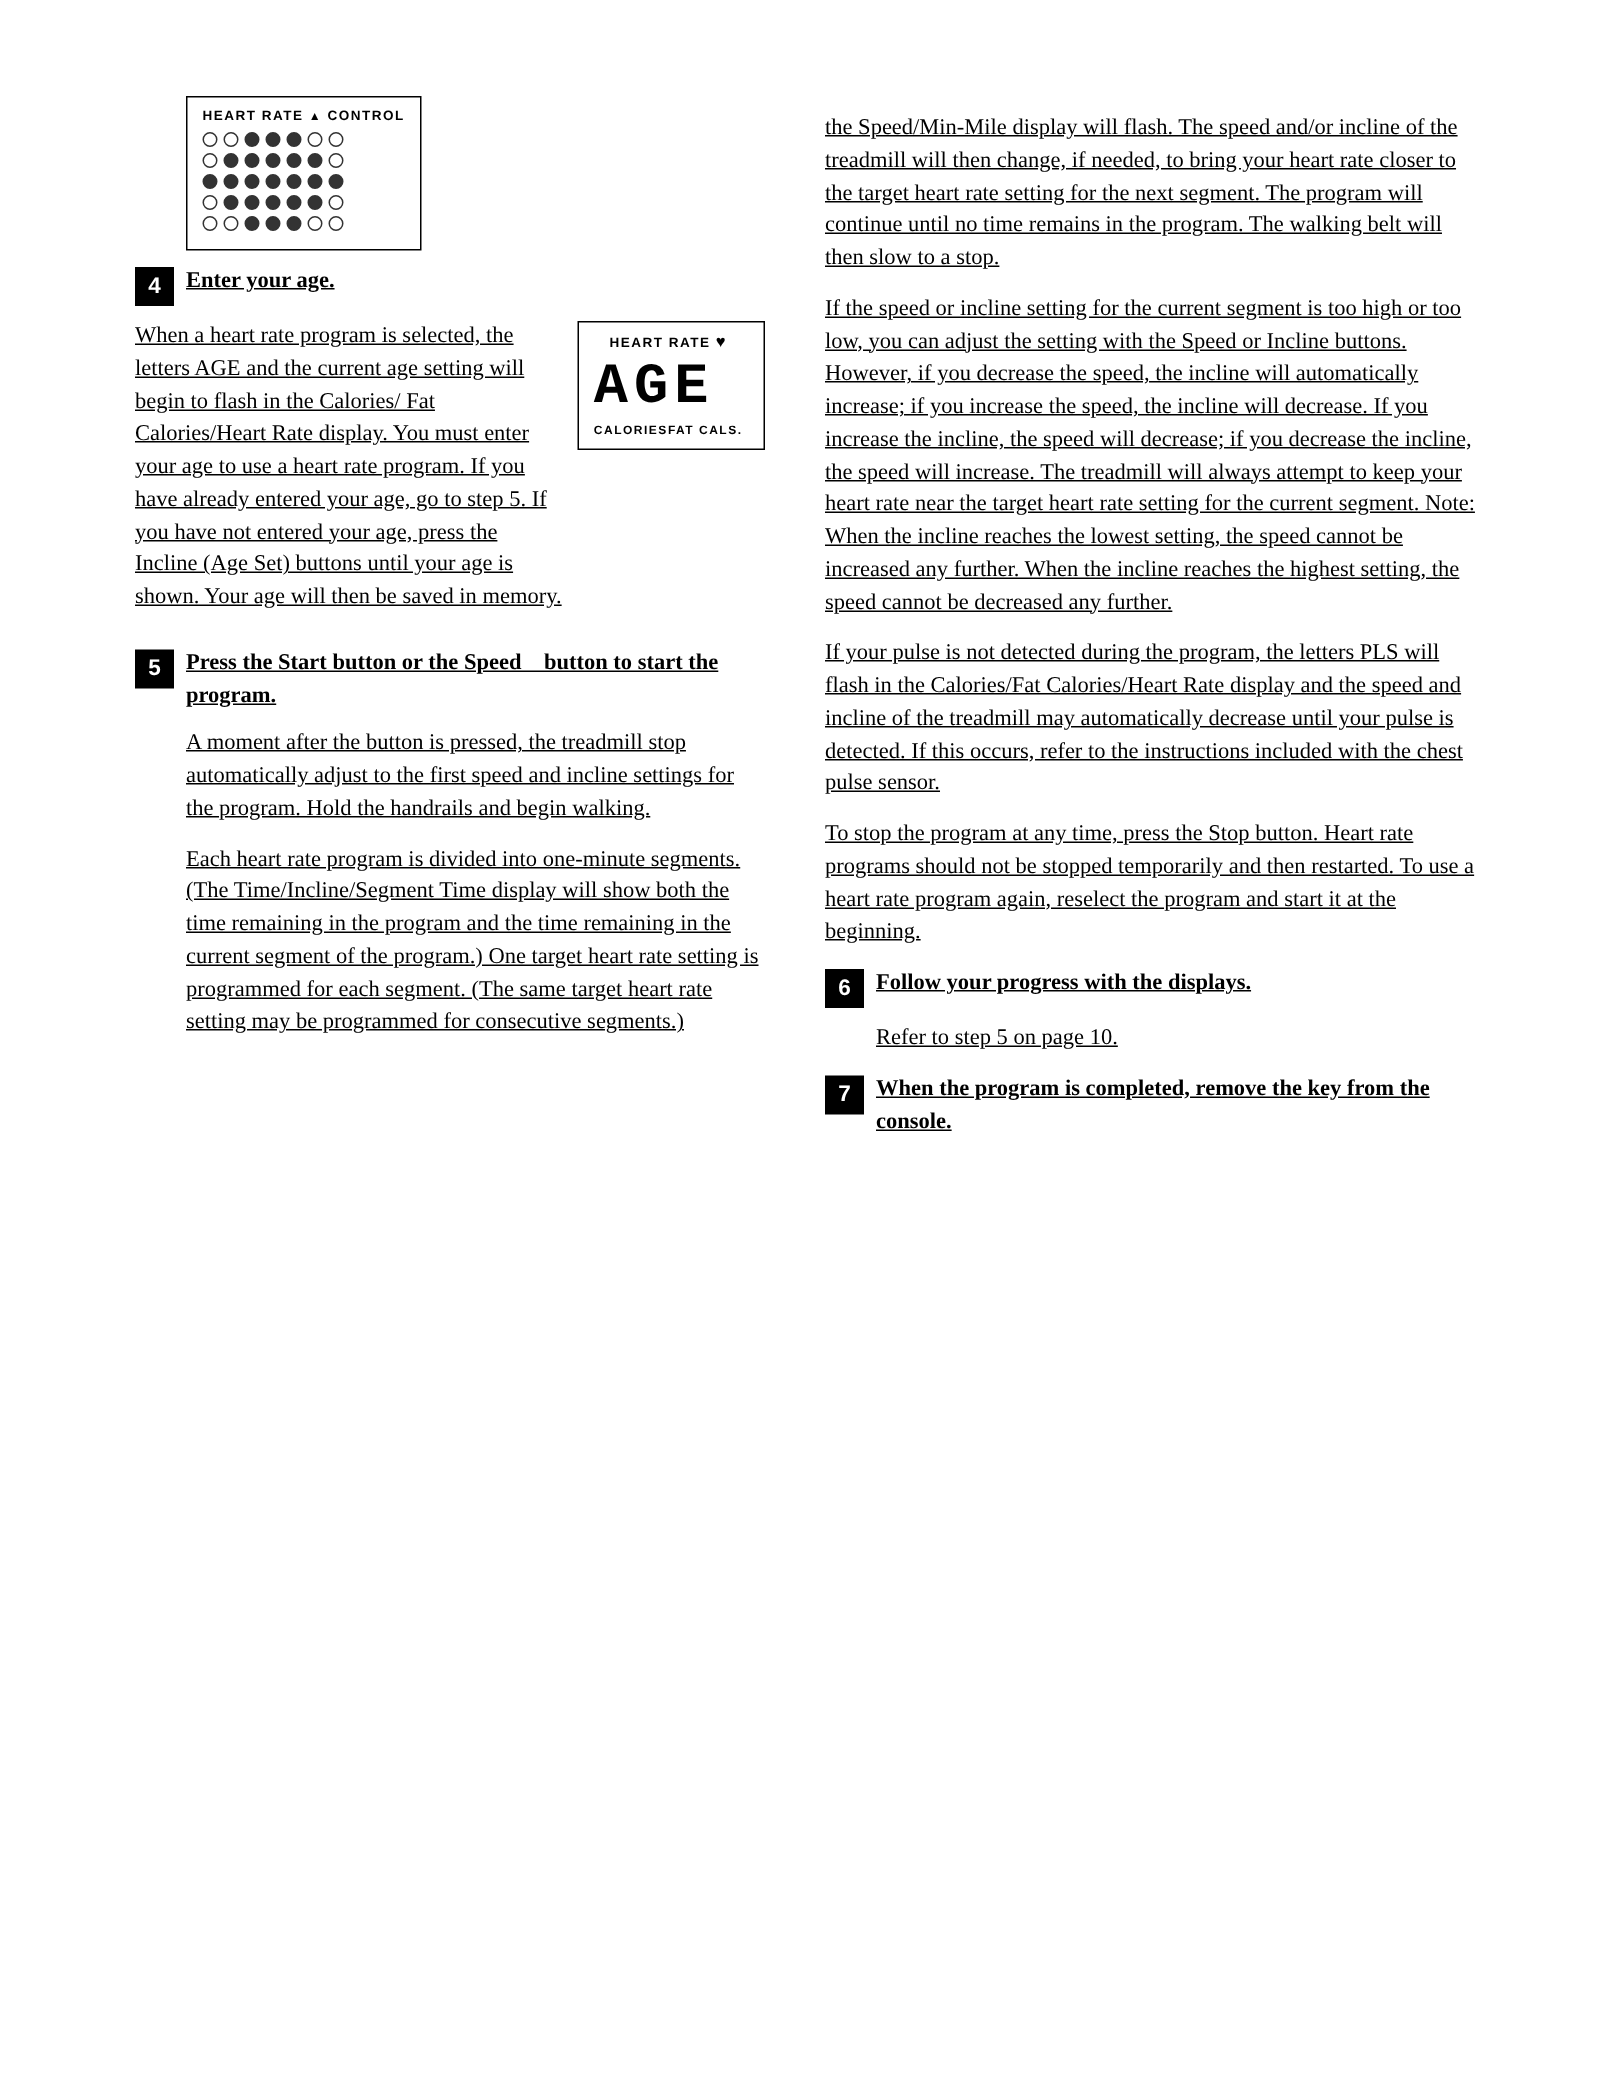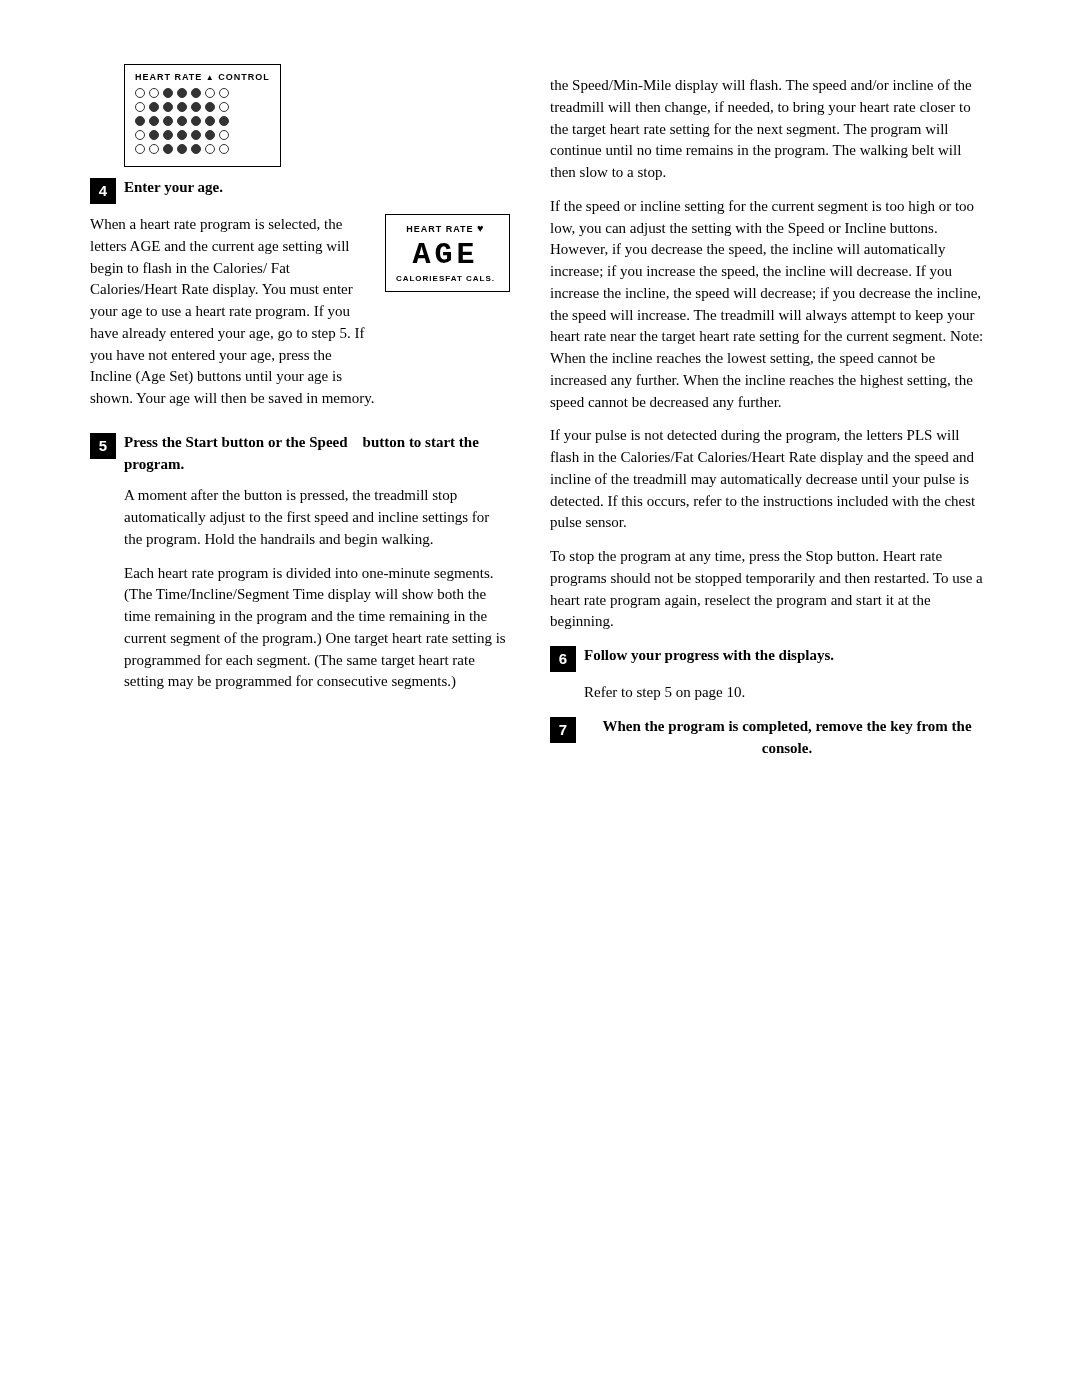--- a/index.html
+++ b/index.html
@@ -10,20 +10,21 @@
       line-height: 1.45;
       color: #000;
       width: 1080px;
       min-height: 1397px;
     }
     .page {
       width: 1080px;
       min-height: 1397px;
       padding: 60px 90px 60px 90px;
       position: relative;
+      text-decoration: underline;
     }
     .two-col {
       display: flex;
       gap: 40px;
     }
     .col-left {
       flex: 0 0 420px;
       max-width: 420px;
     }
     .col-right {
@@ -48,21 +49,20 @@
       font-size: 15px;
       font-weight: bold;
       font-family: Arial, sans-serif;
       flex-shrink: 0;
       margin-right: 8px;
       margin-top: 1px;
     }
     .step-title {
       font-weight: bold;
       font-size: 15px;
-      text-align: center;
     }
 
     
     .para {
       margin-bottom: 12px;
       font-size: 15px;
       line-height: 1.45;
     }
 
     
@@ -118,26 +118,26 @@
       font-weight: bold;
       letter-spacing: 1px;
       text-align: center;
       margin-bottom: 3px;
     }
     .age-heart {
       font-size: 11px;
       color: #000;
     }
     .age-display-digits {
-      font-size: 30px;
+      font-size: 38px;
       font-family: "Courier New", monospace;
       font-weight: bold;
       letter-spacing: 4px;
       line-height: 1;
-      text-align: center;
+      text-align: left;
       margin: 2px 0 3px 0;
     }
     .age-display-bottom {
       display: flex;
       justify-content: space-between;
       font-size: 8px;
       font-family: Arial, sans-serif;
       font-weight: bold;
       letter-spacing: 1px;
       margin-top: 2px;

